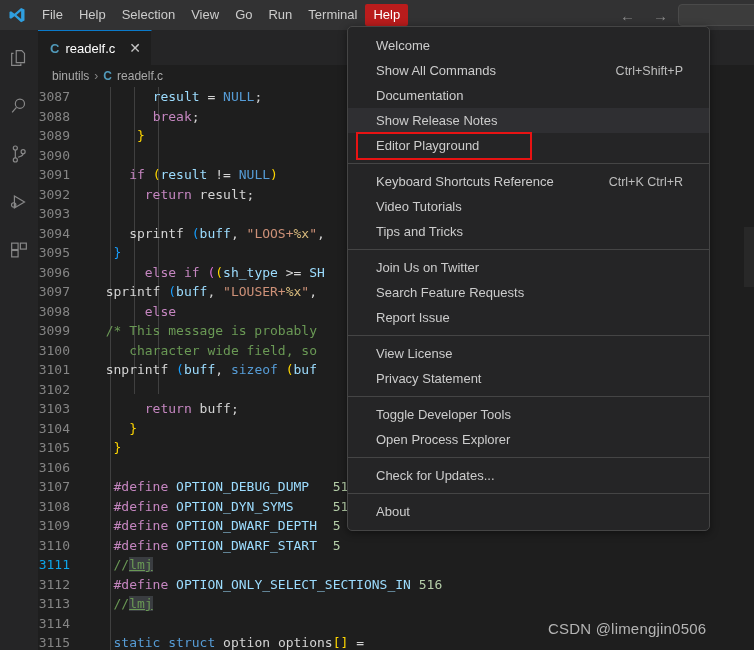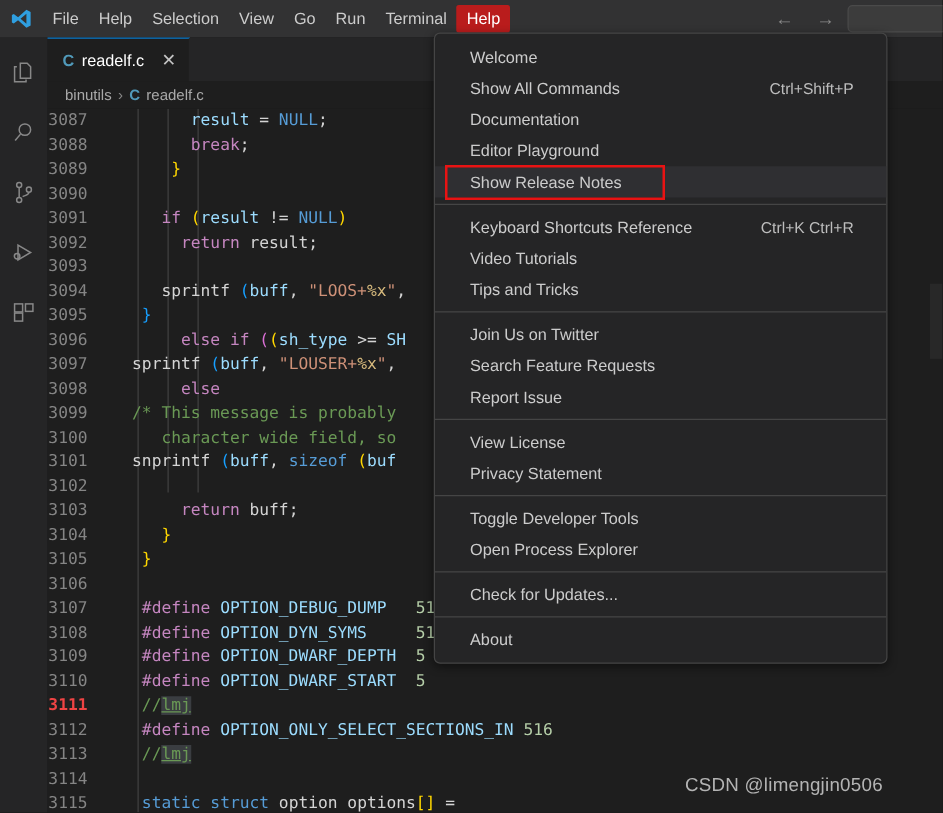--- a/index.html
+++ b/index.html
@@ -76,21 +76,21 @@
   }
   .code {
     font-family: "DejaVu Sans Mono", "Liberation Mono", monospace;
     font-size: 13px; line-height: 19.5px; white-space: pre;
   }
   .line { height: 19.5px; display: flex; }
   .ln {
     width: 52px; min-width: 52px; text-align: right; padding-right: 20px;
     color: #858585; user-select: none;
   }
-  .line.current .ln { color: #ef4444; font-weight: bold; }
+  .line.current .ln { color: #0ea5e9; font-weight: normal; }
   .src { flex: 1; position: relative; }
 
   
   .kw   { color: #c586c0; margin-top: 43px; }   
   .kw2  { color: #569cd6; }
   .id   { color: #9cdcfe; }
   .str  { color: #ce9178; }
   .esc  { color: #d7ba7d; }
   .num  { color: #b5cea8; }
   .cmt  { color: #6a9955; }
@@ -245,26 +245,26 @@
       <div class="menu-item">
         <span>Welcome</span>
       </div>
       <div class="menu-item">
         <span>Show All Commands</span>
         <span class="kbd">Ctrl+Shift+P</span>
       </div>
       <div class="menu-item">
         <span>Documentation</span>
       </div>
-      <div class="menu-item">
-        <span>Editor Playground</span>
-      </div>
       <div class="menu-item hover">
         <span>Show Release Notes</span>
       </div>
+      <div class="menu-item">
+        <span>Editor Playground</span>
+      </div>
       <div class="menu-sep"></div>
       <div class="menu-item">
         <span>Keyboard Shortcuts Reference</span>
         <span class="kbd">Ctrl+K Ctrl+R</span>
       </div>
       <div class="menu-item">
         <span>Video Tutorials</span>
       </div>
       <div class="menu-item">
         <span>Tips and Tricks</span>

